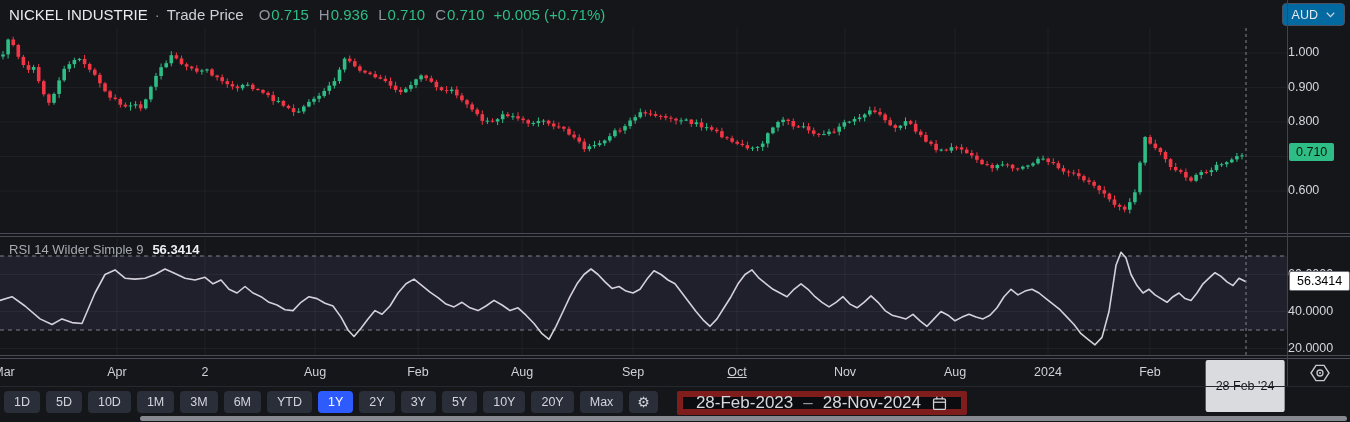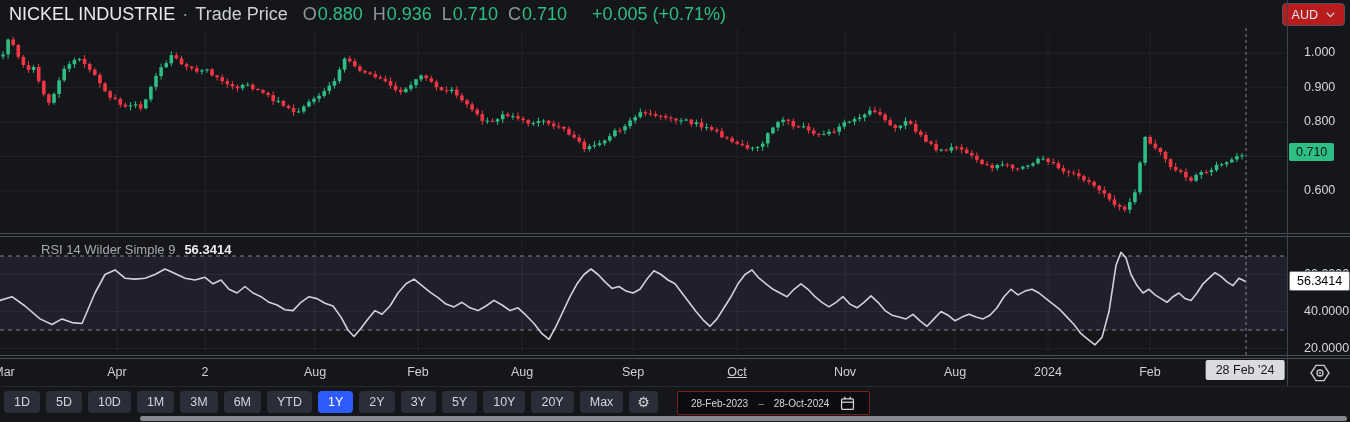--- a/index.html
+++ b/index.html
@@ -1,82 +1,82 @@
 <!DOCTYPE html>
 <html style="--up: #2ebd85; --down: #f23645; --accent: #2e5bfe;"><head>
 <meta charset="utf-8">
 <style>
   html,body{margin:0;padding:0;background:#0b0b0d;}
   #app{position:relative;width:1350px;height:422px;background:#15161a;overflow:hidden;
        font-family:"Liberation Sans",sans-serif;color:#d6d8dd;}
   
   .hdr{position:absolute;top:0;left:0;right:0;height:28px;display:flex;align-items:center;
-       padding-left:9px;gap:7px;font-size:18px;white-space:nowrap;}
+       padding-left:9px;gap:7px;font-size:15px;white-space:nowrap;}
   .sym{color:#e9ebef;font-weight:500;}
   .dim{color:#9095a0;}
   .serieslbl{color:#cdd0d6;}
   .ohlc{display:flex;gap:10px;margin-left:8px;}
   .pair{display:flex;gap:1px;}
   .k{color:#9095a0;}
   .v{color:var(--up);}
-  .chg{color:var(--up);margin-left:18px;}
+  .chg{color:var(--up);margin-left:2px;}
   .cursel{position:absolute;top:3px;right:5px;height:23px;display:flex;align-items:center;gap:8px;
-          padding:0 9px;background:#b91c1c;border:1px solid #4b5160;border-radius:4px;
+          padding:0 9px;background:#0369a1;border:1px solid #4b5160;border-radius:4px;
           font-size:12.5px;color:#e7e9ee;cursor:pointer;box-sizing:border-box;}
   
   svg.pane{position:absolute;left:0;display:block;}
   .vline{position:absolute;left:1287px;top:0;width:1px;height:386px;background:#3f434d;}
   .divline{position:absolute;left:0;right:0;height:1px;background:#474b56;}
   
   .scale{position:absolute;left:1288px;width:62px;font-size:12.5px;color:#d4d7dc;}
-  .tick{position:absolute;left:16px;white-space:nowrap;}
+  .tick{position:absolute;left:0;white-space:nowrap;}
   .badge{position:absolute;left:1px;padding:2px 7px;border-radius:2px;font-size:12.5px;white-space:nowrap;}
   .badge.green{background:var(--up);color:#081410;}
   .badge.white{background:#ffffff;color:#000;border:1px solid #6b6e76;}
   
   .rsi-legend{position:absolute;top:242px;left:9px;font-size:13px;display:flex;gap:9px;align-items:center;}
-  .rsi-name{color:#a6aab2;margin-left:32px;}
+  .rsi-name{color:#a6aab2;}
   .rsi-val{color:#eceef2;font-weight:700;}
   
   .taxis{position:absolute;top:359px;left:0;width:1287px;height:27px;font-size:12.5px;color:#ced1d7;}
   .tlabel{position:absolute;top:6px;transform:translateX(-50%);white-space:nowrap;}
   .tbadge{position:absolute;top:1px;left:1245px;transform:translateX(-50%);background:#d9dbdf;
-          color:#15161a;padding:3px 10px;border-radius:2px;font-size:12.5px;white-space:nowrap;}
+          color:#15161a;padding:19px 10px;border-radius:2px;font-size:12.5px;white-space:nowrap;}
   .target-btn{position:absolute;top:361px;left:1299px;width:42px;height:23px;display:flex;
           align-items:center;justify-content:center;color:#c6c9d0;cursor:pointer;}
   
   .toolbar{position:absolute;top:386px;left:0;right:0;height:36px;border-top:1px solid #26282f;
            display:flex;align-items:flex-start;padding:4px 0 0 4px;gap:6px;box-sizing:border-box;}
   .rgroup{display:flex;gap:6px;}
   .rbtn{height:22px;padding:0 10px;background:#2a2e39;color:#d2d5db;border:none;border-radius:4px;
         font-size:12.5px;font-family:inherit;display:flex;align-items:center;cursor:pointer;}
   .rbtn.active{background:var(--accent);color:#fff;}
   .gearbtn{height:22px;padding:0 8px;background:#2a2e39;color:#cfd2d8;border:none;border-radius:4px;
         font-size:14px;display:flex;align-items:center;cursor:pointer;}
   .datebox{height:24px;display:flex;align-items:center;gap:10px;padding:0 13px;margin-left:13px;
-        background:#0b0c0f;border:1px solid #7f1d1d;border-radius:2px;font-size:10px;color:#d4d7dc;
+        background:#0b0c0f;border:6px solid #7f1d1d;border-radius:2px;font-size:17px;color:#d4d7dc;
         box-sizing:border-box;cursor:pointer;}
   .datedash{color:#9b9ea6;}
   .scrollbar{position:absolute;bottom:1px;left:140px;right:3px;height:5px;background:#9b9ea6;
         border-radius:3px;opacity:.85;}
   .calbtn{display:flex;align-items:center;cursor:pointer;}
 </style>
 </head>
 <body>
 
 <div id="app">
 
   <div class="hdr">
     <span class="sym">NICKEL INDUSTRIE</span>
     <span class="dim">·</span>
     <span class="serieslbl">Trade Price</span>
     <span class="ohlc">
       <span class="pair">
           <span class="k">O</span>
-          <span class="v">0.880</span>
+          <span class="v">0.715</span>
         </span>
       <span class="pair">
           <span class="k">H</span>
           <span class="v">0.936</span>
         </span>
       <span class="pair">
           <span class="k">L</span>
           <span class="v">0.710</span>
         </span>
       <span class="pair">
@@ -454,21 +454,21 @@
         <button class="rbtn">10Y</button>
         <button class="rbtn">20Y</button>
         <button class="rbtn">Max</button>
       </div>
     <button class="gearbtn">
       <span>⚙</span>
     </button>
     <div class="datebox">
       <span>28-Feb-2023</span>
       <span class="datedash">–</span>
-      <span>28-Oct-2024</span>
+      <span>28-Nov-2024</span>
       <span class="calbtn">
         <svg width="17" height="17" viewBox="0 0 20 20">
           <rect x="3" y="4.5" width="14" height="12.5" rx="1.5" fill="none" stroke="#cfd2d8" stroke-width="1.5"></rect>
           <line x1="3" y1="8.5" x2="17" y2="8.5" stroke="#cfd2d8" stroke-width="1.5"></line>
           <line x1="6.8" y1="2" x2="6.8" y2="5" stroke="#cfd2d8" stroke-width="1.5"></line>
           <line x1="13.2" y1="2" x2="13.2" y2="5" stroke="#cfd2d8" stroke-width="1.5"></line>
         </svg>
       </span>
     </div>
   </div>

